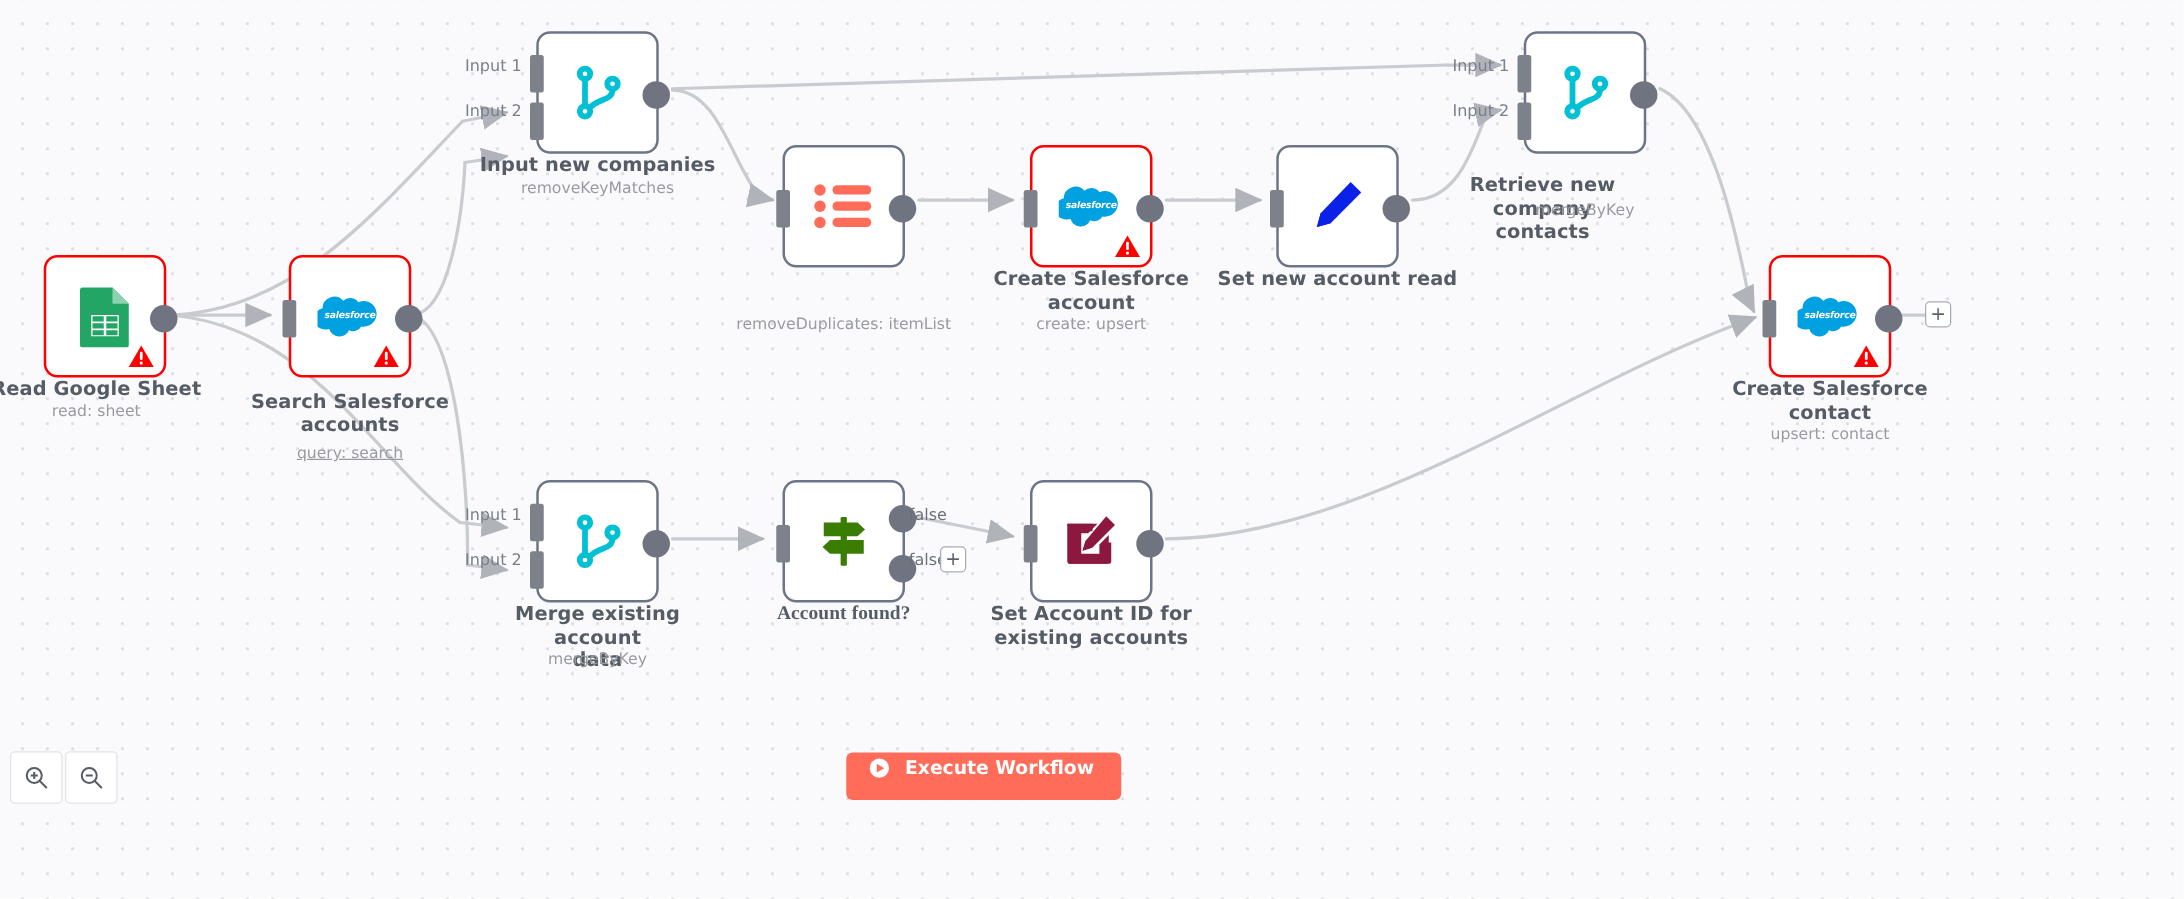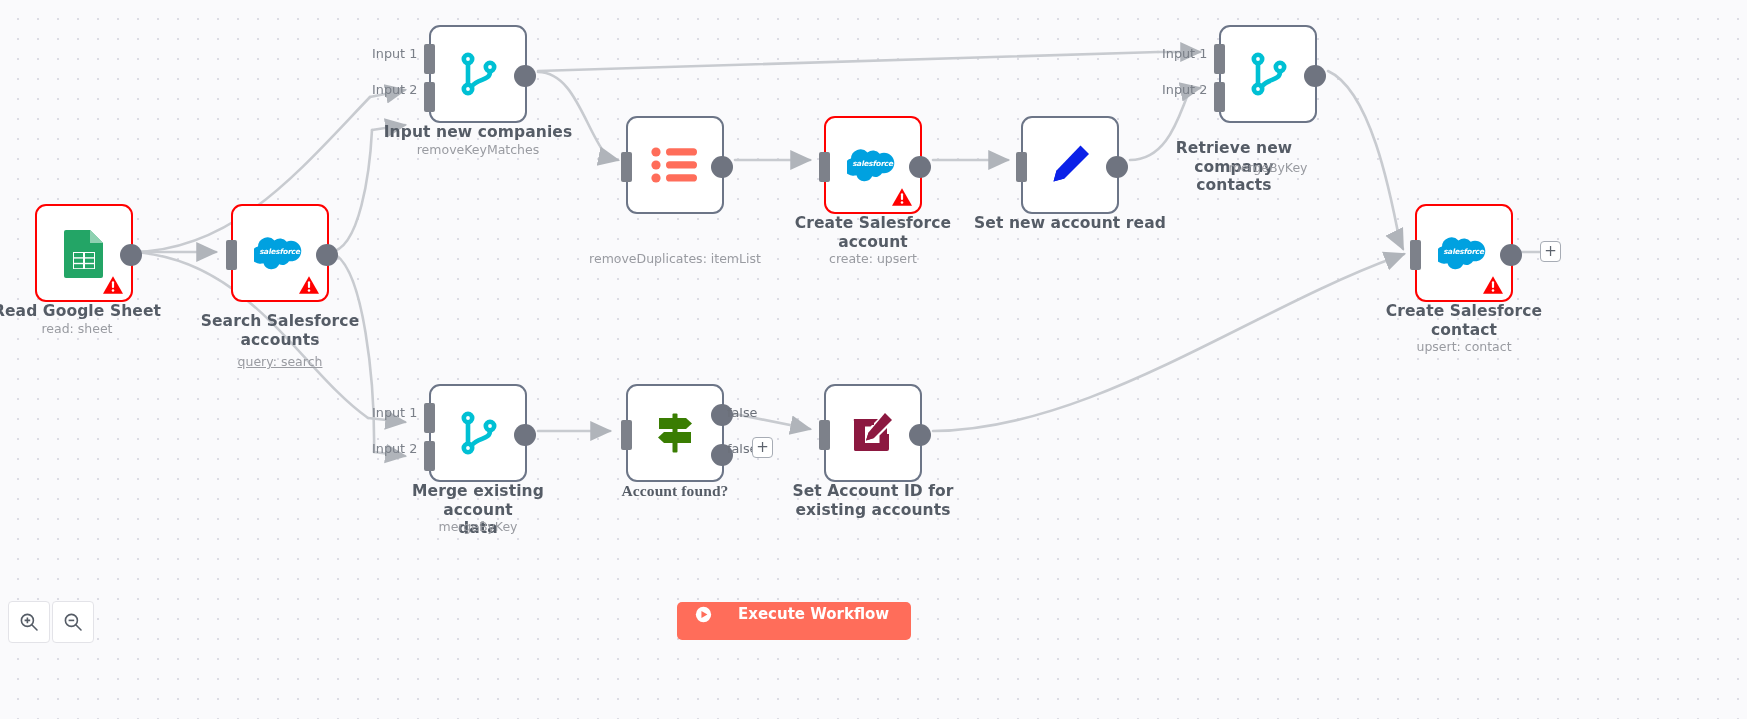--- a/index.html
+++ b/index.html
@@ -122,21 +122,21 @@
     left: 677px; top: 602px;
     height: 38px;
     padding: 0 22px 14px 18px;
     border: none;
     border-radius: 5px;
     background: #ff6d5a;
     color: #ffffff;
     font-size: 15px;
     font-weight: 700;
     font-family: "DejaVu Sans", "Liberation Sans", sans-serif;
-    display: flex; align-items: center; gap: 26px;
+    display: flex; align-items: center; gap: 12px;
     cursor: pointer;
   }
   #execbtn .playicon { width: 17px; height: 17px; display: block; }
 
   
   .sfwrap { position: relative; width: 52px; height: 38px; }
   .sftext {
     position: absolute; left: 0; right: 0; top: 13px;
     text-align: center; color: #fff;
     font-size: 7.4px; font-style: italic; font-weight: 700;

